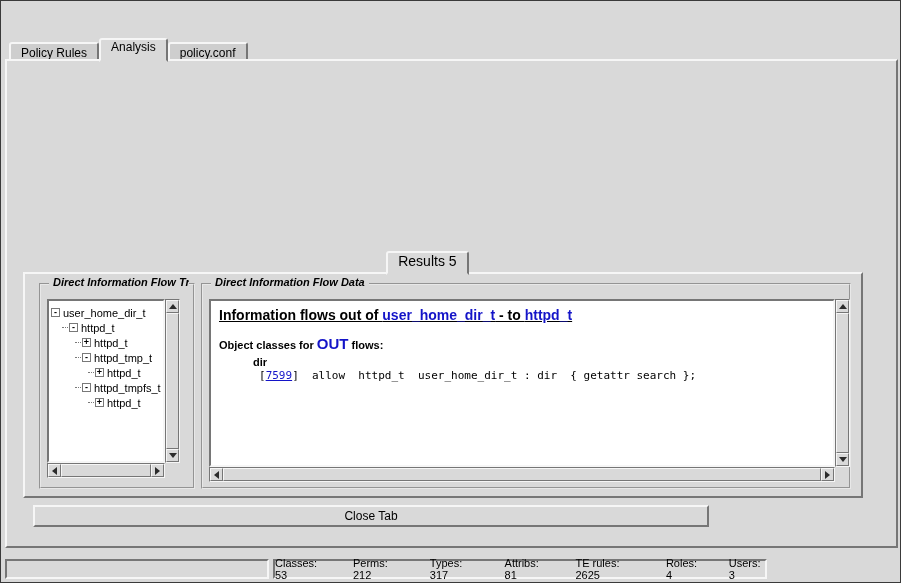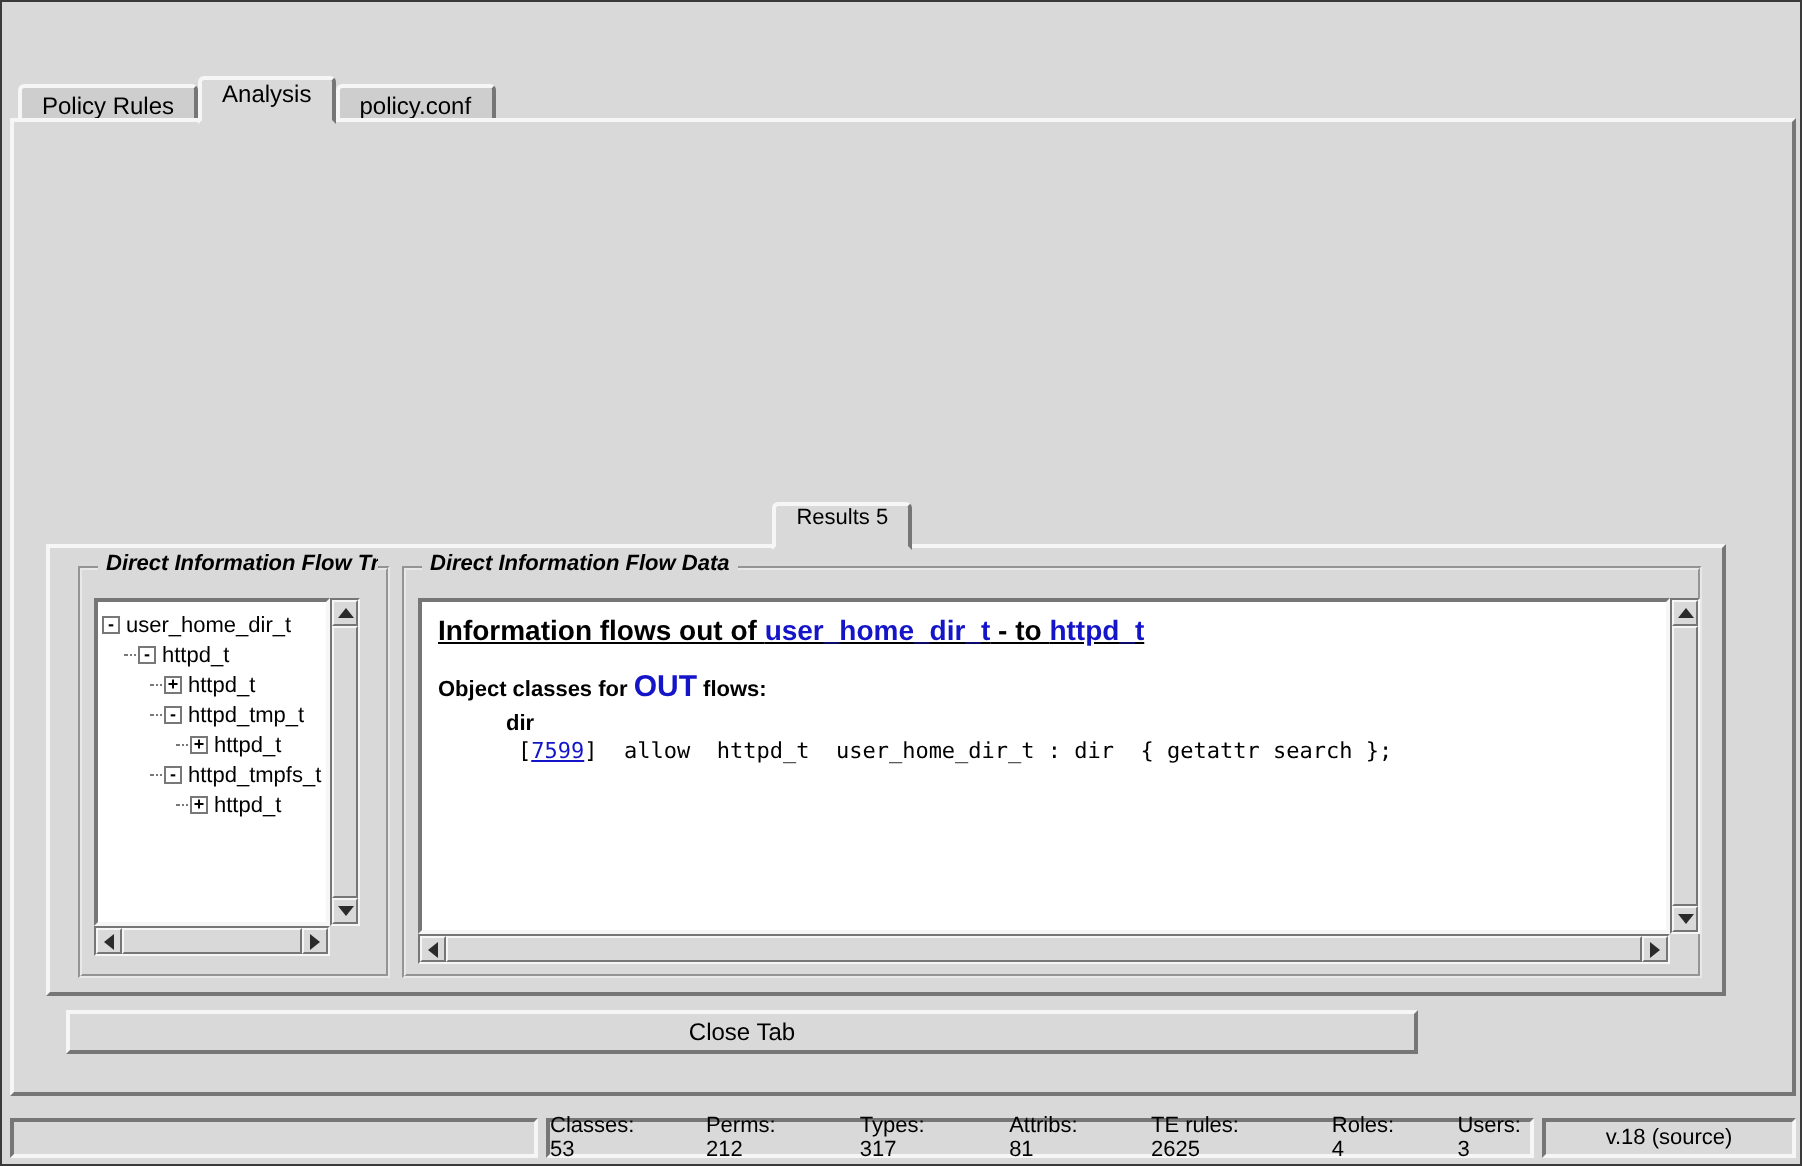--- a/index.html
+++ b/index.html
@@ -197,21 +197,21 @@
     <span class="cap">Analysis Results</span>
 
     <div class="panel" style="left:6px; top:41px; width:840px; height:226px;"></div>
 
     <div class="tabrow" style="left:14px; top:20px; height:24px;">
       <div class="tab" style="font-size:11px;"><span>Empty Tab</span></div>
       <div class="tab" style="font-size:11px;"><span>Results 1</span></div>
       <div class="tab" style="font-size:11px;"><span>Results 2</span></div>
       <div class="tab" style="font-size:11px;"><span>Results 3</span></div>
       <div class="tab" style="font-size:11px;"><span>Results 4</span></div>
-      <div class="tab active" style="font-size:11px;text-align:center;"><span>Results 5</span></div>
+      <div class="tab active" style="font-size:14px;text-align:center;"><span>Results 5</span></div>
     </div>
 
     <div class="lframe" style="left:22px; top:52px; width:156px; height:206px; z-index:2;">
       <span class="cap" style="max-width:140px; font-size:11px;">Direct Information Flow Tree</span>
       <div class="treearea" style="left:6px; top:14px; width:118px; height:164px;">
         <div class="trow" style="padding-left:2px;">
           <span class="texp">-</span>
           <span>user_home_dir_t</span>
         </div>
         <div class="trow" style="padding-left:13px;">
@@ -314,17 +314,14 @@
     <div class="stats">
       <span>Classes: 53</span>
       <span>Perms: 212</span>
       <span>Types: 317</span>
       <span>Attribs: 81</span>
       <span>TE rules: 2625</span>
       <span>Roles: 4</span>
       <span>Users: 3</span>
     </div>
   </div>
-  <div class="statusseg" style="left:770px; top:558px; width:127px;">
-    <span>v.18 (source)</span>
-  </div>
 
 </div>
 
 </body></html>

